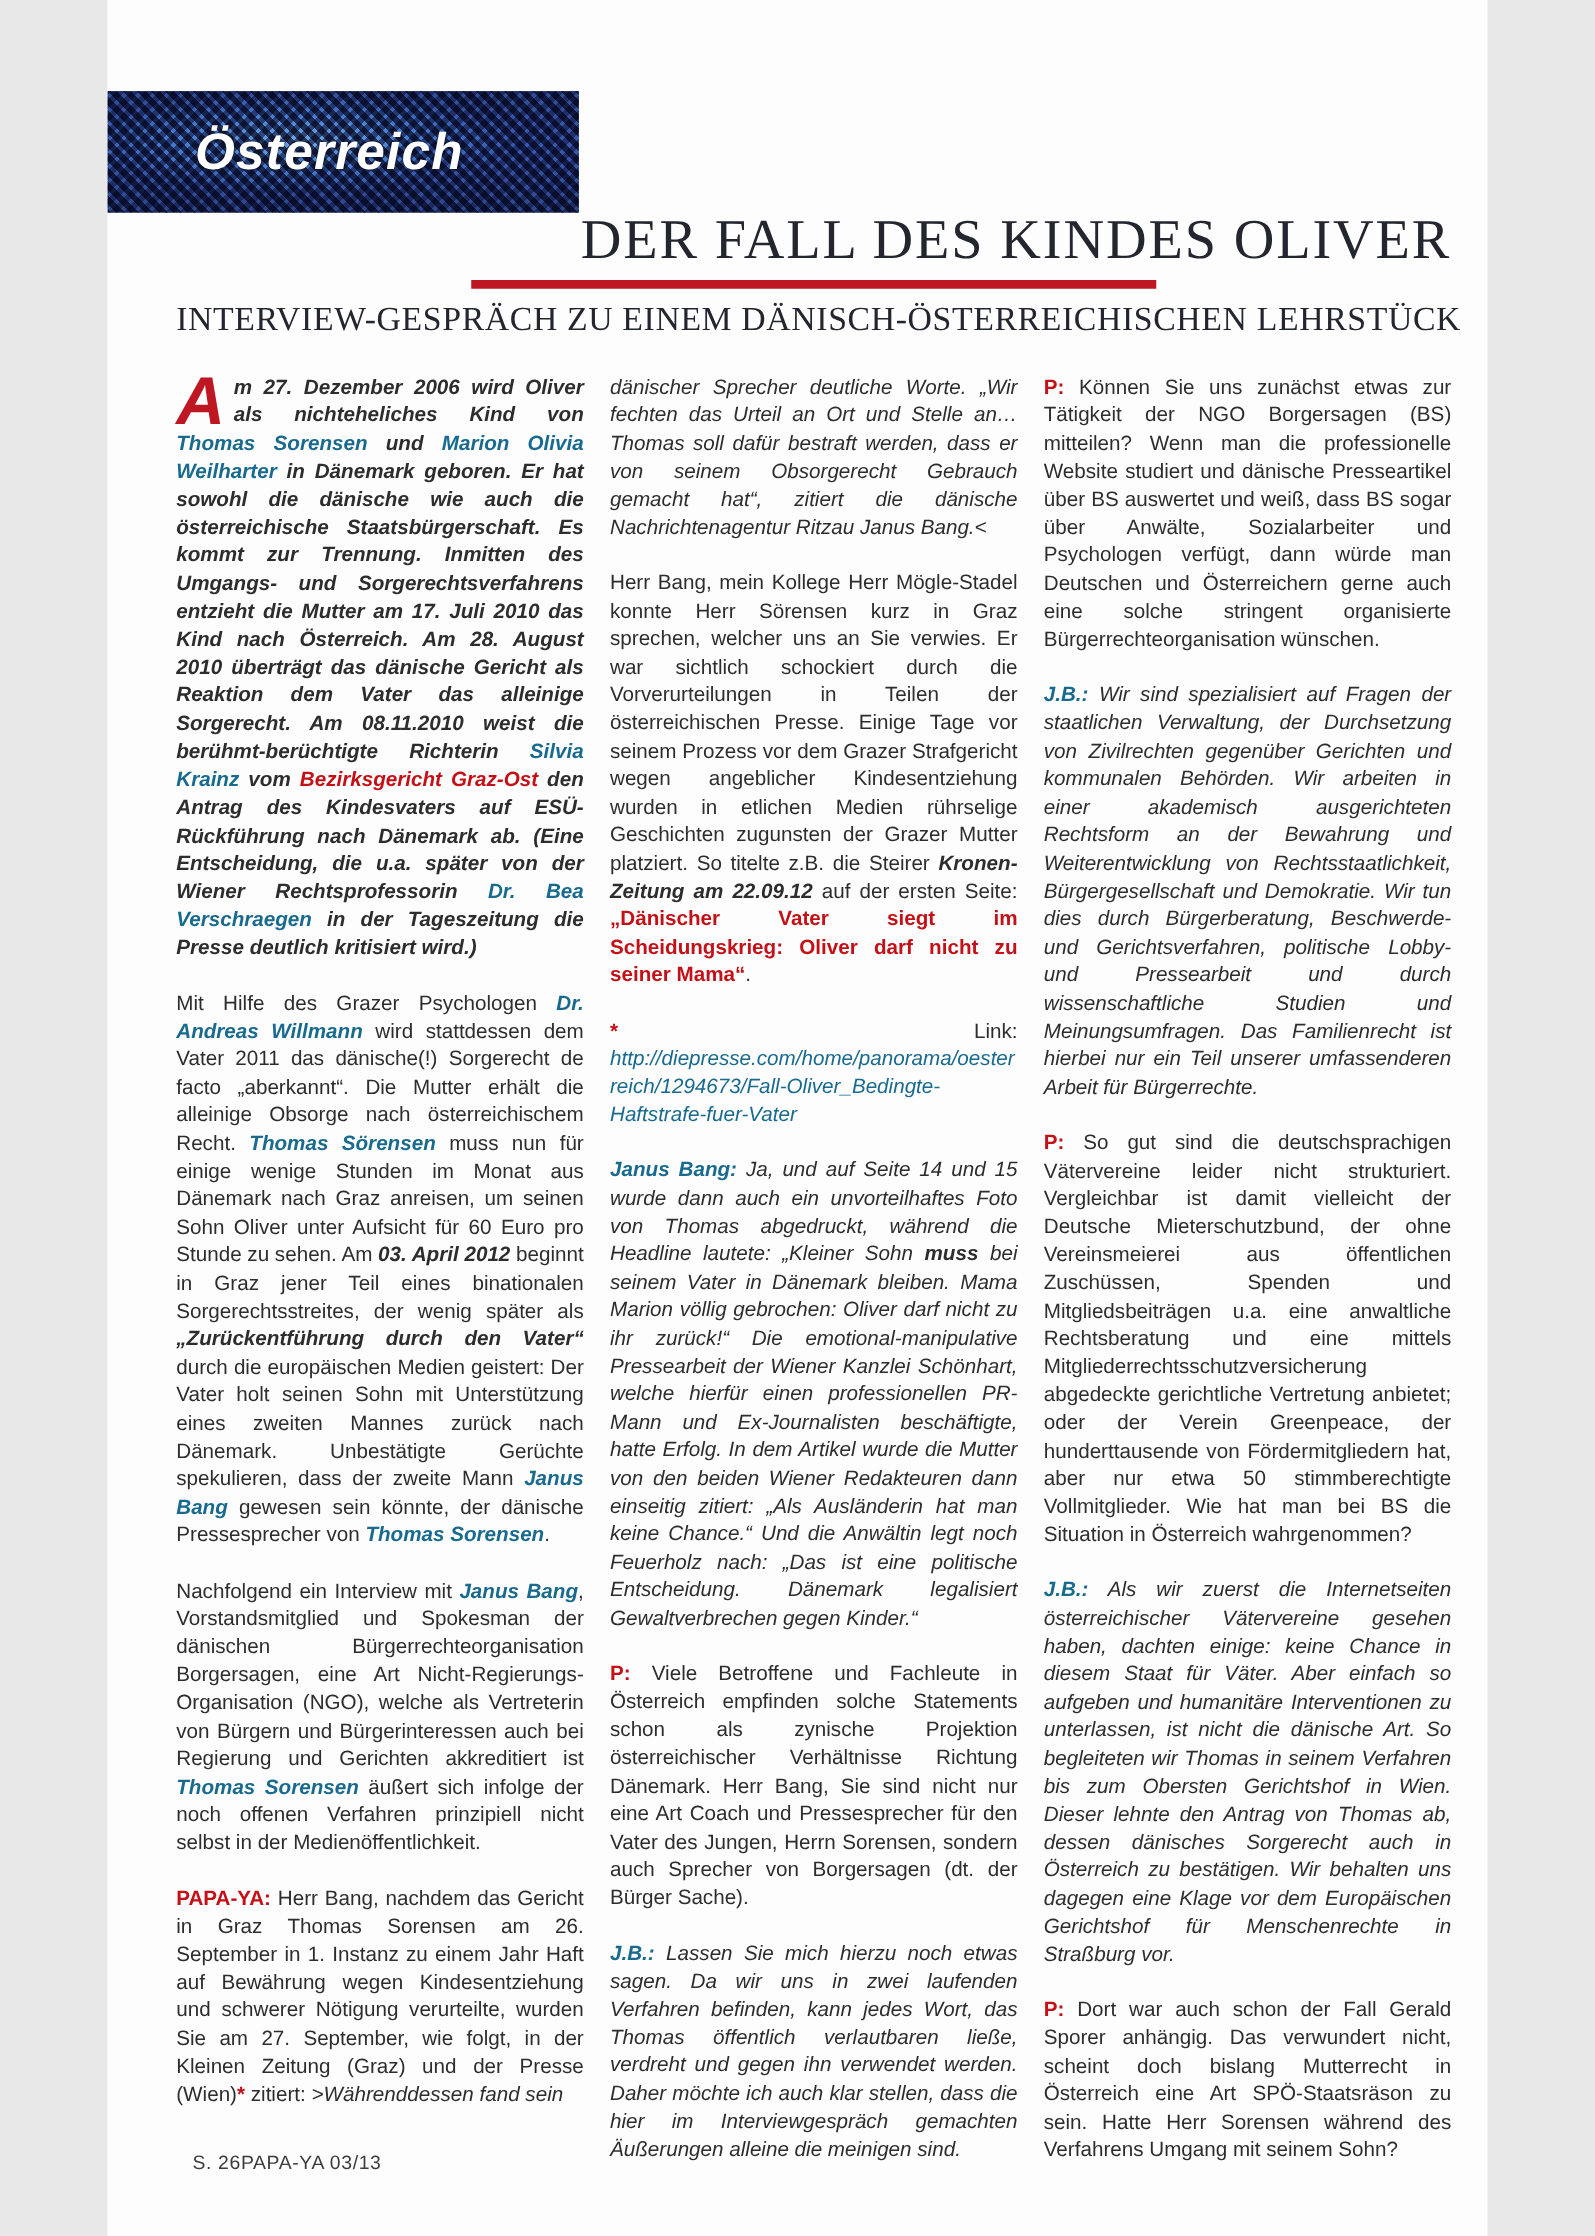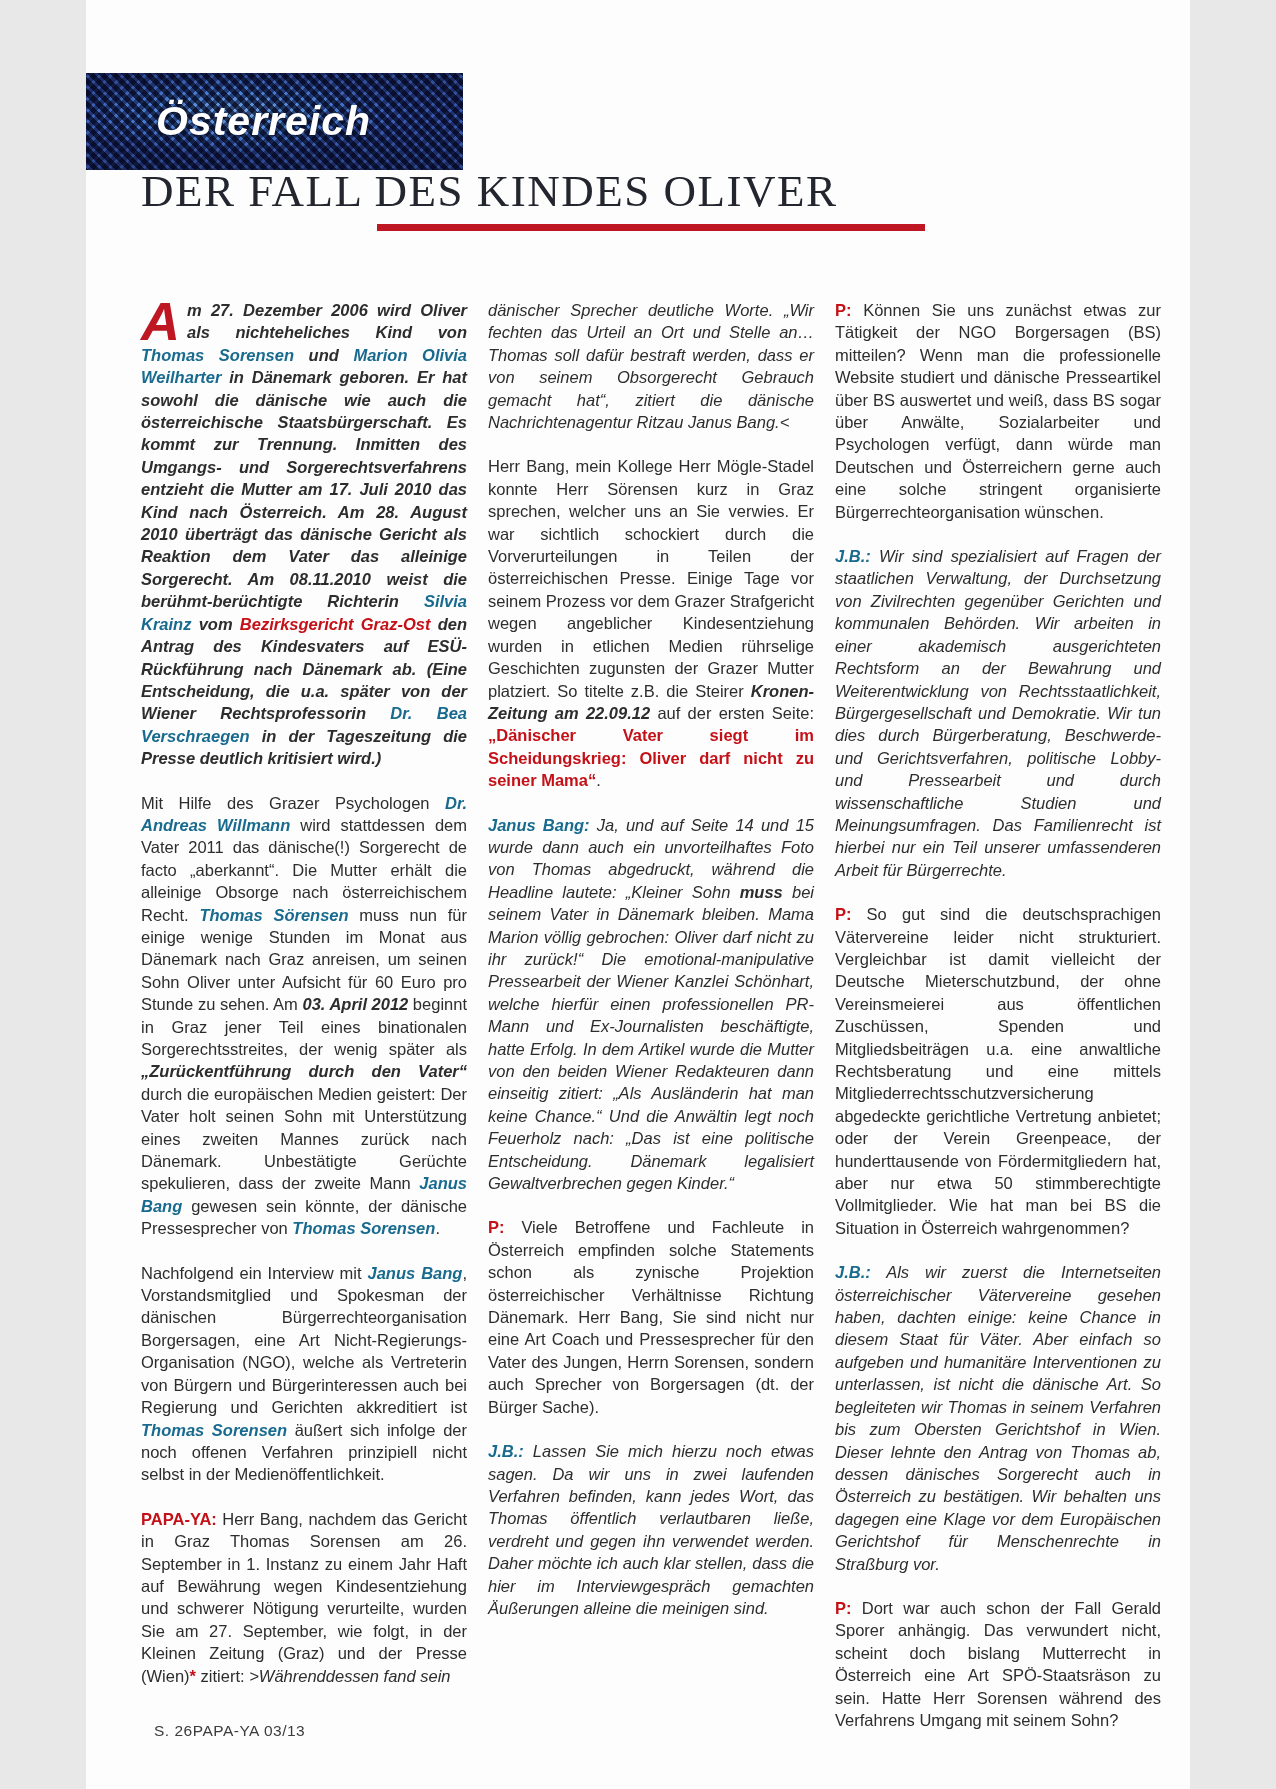--- a/index.html
+++ b/index.html
@@ -19,21 +19,21 @@
       radial-gradient(ellipse 60% 55% at 40% 42%, #8fd4f2 0%, #3f7fd0 40%, rgba(18,30,100,0) 75%),
       linear-gradient(180deg, #131d55 0%, #22378f 45%, #0b1140 100%);
   }
   .banner-label {
     color:var(--banner-text,#fff); font-style:italic; font-weight:bold;
     font-size:41px; letter-spacing:1px; padding-left:70px;
     text-shadow:0 1px 3px rgba(0,0,20,0.55);
   }
 
   
-  .art-header { position:absolute; left:55px; top:167px; width:1020px; text-align:left; }
+  .art-header { position:absolute; left:55px; top:167px; width:1020px; text-align:right; }
   .art-title {
     margin:0; font-family:"Liberation Serif", serif; font-weight:normal;
     font-size:45px; line-height:1.1; letter-spacing:1.5px;
     color:var(--title-text,#23252f);
   }
   .title-rule {
     width:548px; height:7px; margin:7px auto 9px;
     background:var(--accent-red,#be1622);
   }
   .art-subtitle {
@@ -79,31 +79,33 @@
 
 <div class="page">
 
   <div class="banner">
     <span class="banner-label">Österreich</span>
   </div>
 
   <div class="art-header">
     <h1 class="art-title">DER FALL DES KINDES OLIVER</h1>
     <div class="title-rule"></div>
+    <h2 class="art-subtitle">INTERVIEW-GESPRÄCH ZU EINEM DÄNISCH-ÖSTERREICHISCHEN LEHRSTÜCK</h2>
   </div>
 
   <div class="col col-1">
       <p class="para lead"><span class="dropcap">A</span><span class="s-p">m 27. Dezember 2006 wird Oliver als nichteheliches Kind von </span><span class="s-n">Thomas Sorensen</span><span class="s-p"> und </span><span class="s-n">Marion Olivia Weilharter</span><span class="s-p"> in Dänemark geboren. Er hat sowohl die dänische wie auch die österreichische Staatsbürgerschaft. Es kommt zur Trennung. Inmitten des Umgangs- und Sorgerechtsverfahrens entzieht die Mutter am 17. Juli 2010 das Kind nach Österreich. Am 28. August 2010 überträgt das dänische Gericht als Reaktion dem Vater das alleinige Sorgerecht. Am 08.11.2010 weist die berühmt-berüchtigte Richterin </span><span class="s-n">Silvia Krainz</span><span class="s-p"> vom </span><span class="s-ri">Bezirksgericht Graz-Ost</span><span class="s-p"> den Antrag des Kindesvaters auf ESÜ-Rückführung nach Dänemark ab. (Eine Entscheidung, die u.a. später von der Wiener Rechtsprofessorin </span><span class="s-n">Dr. Bea Verschraegen</span><span class="s-p"> in der Tageszeitung die Presse deutlich kritisiert wird.)</span></p>
       <p class="para"><span class="s-p">Mit Hilfe des Grazer Psychologen </span><span class="s-n">Dr. Andreas Willmann</span><span class="s-p"> wird stattdessen dem Vater 2011 das dänische(!) Sorgerecht de facto „aberkannt“. Die Mutter erhält die alleinige Obsorge nach österreichischem Recht. </span><span class="s-n">Thomas Sörensen</span><span class="s-p"> muss nun für einige wenige Stunden im Monat aus Dänemark nach Graz anreisen, um seinen Sohn Oliver unter Aufsicht für 60 Euro pro Stunde zu sehen. Am </span><span class="s-bi">03. April 2012</span><span class="s-p"> beginnt in Graz jener Teil eines binationalen Sorgerechtsstreites, der wenig später als </span><span class="s-bi">„Zurückentführung durch den Vater“</span><span class="s-p"> durch die europäischen Medien geistert: Der Vater holt seinen Sohn mit Unterstützung eines zweiten Mannes zurück nach Dänemark. Unbestätigte Gerüchte spekulieren, dass der zweite Mann </span><span class="s-n">Janus Bang</span><span class="s-p"> gewesen sein könnte, der dänische Pressesprecher von </span><span class="s-n">Thomas Sorensen</span><span class="s-p">.</span></p>
       <p class="para"><span class="s-p">Nachfolgend ein Interview mit </span><span class="s-n">Janus Bang</span><span class="s-p">, Vorstandsmitglied und Spokesman der dänischen Bürgerrechteorganisation Borgersagen, eine Art Nicht-Regierungs-Organisation (NGO), welche als Vertreterin von Bürgern und Bürgerinteressen auch bei Regierung und Gerichten akkreditiert ist </span><span class="s-n">Thomas Sorensen</span><span class="s-p"> äußert sich infolge der noch offenen Verfahren prinzipiell nicht selbst in der Medienöffentlichkeit.</span></p>
       <p class="para"><span class="s-r">PAPA-YA:</span><span class="s-p"> Herr Bang, nachdem das Gericht in Graz Thomas Sorensen am 26. September in 1. Instanz zu einem Jahr Haft auf Bewährung wegen Kindesentziehung und schwerer Nötigung verurteilte, wurden Sie am 27. September, wie folgt, in der Kleinen Zeitung (Graz) und der Presse (Wien)</span><span class="s-r">*</span><span class="s-p"> zitiert: </span><span class="s-i">&gt;Währenddessen fand sein</span></p>
     </div>
   <div class="col col-2">
       <p class="para"><span class="s-i">dänischer Sprecher deutliche Worte. „Wir fechten das Urteil an Ort und Stelle an… Thomas soll dafür bestraft werden, dass er von seinem Obsorgerecht Gebrauch gemacht hat“, zitiert die dänische Nachrichtenagentur Ritzau Janus Bang.&lt;</span></p>
       <p class="para"><span class="s-p">Herr Bang, mein Kollege Herr Mögle-Stadel konnte Herr Sörensen kurz in Graz sprechen, welcher uns an Sie verwies. Er war sichtlich schockiert durch die Vorverurteilungen in Teilen der österreichischen Presse. Einige Tage vor seinem Prozess vor dem Grazer Strafgericht wegen angeblicher Kindesentziehung wurden in etlichen Medien rührselige Geschichten zugunsten der Grazer Mutter platziert. So titelte z.B. die Steirer </span><span class="s-bi">Kronen-Zeitung am 22.09.12</span><span class="s-p"> auf der ersten Seite: </span><span class="s-ri">„Dänischer Vater siegt im Scheidungskrieg: Oliver darf nicht zu seiner Mama“</span><span class="s-p">.</span></p>
+      <p class="para"><span class="s-r">*</span><span class="s-p"> Link: </span><span class="s-l">http://diepresse.com/home/panorama/oesterreich/1294673/Fall-Oliver_Bedingte-Haftstrafe-fuer-Vater</span></p>
       <p class="para"><span class="s-n">Janus Bang:</span><span class="s-i"> Ja, und auf Seite 14 und 15 wurde dann auch ein unvorteilhaftes Foto von Thomas abgedruckt, während die Headline lautete: „Kleiner Sohn </span><span class="s-bi">muss</span><span class="s-i"> bei seinem Vater in Dänemark bleiben. Mama Marion völlig gebrochen: Oliver darf nicht zu ihr zurück!“ Die emotional-manipulative Pressearbeit der Wiener Kanzlei Schönhart, welche hierfür einen professionellen PR-Mann und Ex-Journalisten beschäftigte, hatte Erfolg. In dem Artikel wurde die Mutter von den beiden Wiener Redakteuren dann einseitig zitiert: „Als Ausländerin hat man keine Chance.“ Und die Anwältin legt noch Feuerholz nach: „Das ist eine politische Entscheidung. Dänemark legalisiert Gewaltverbrechen gegen Kinder.“</span></p>
       <p class="para"><span class="s-r">P:</span><span class="s-p"> Viele Betroffene und Fachleute in Österreich empfinden solche Statements schon als zynische Projektion österreichischer Verhältnisse Richtung Dänemark. Herr Bang, Sie sind nicht nur eine Art Coach und Pressesprecher für den Vater des Jungen, Herrn Sorensen, sondern auch Sprecher von Borgersagen (dt. der Bürger Sache).</span></p>
       <p class="para"><span class="s-n">J.B.:</span><span class="s-i"> Lassen Sie mich hierzu noch etwas sagen. Da wir uns in zwei laufenden Verfahren befinden, kann jedes Wort, das Thomas öffentlich verlautbaren ließe, verdreht und gegen ihn verwendet werden. Daher möchte ich auch klar stellen, dass die hier im Interviewgespräch gemachten Äußerungen alleine die meinigen sind.</span></p>
     </div>
   <div class="col col-3">
       <p class="para"><span class="s-r">P:</span><span class="s-p"> Können Sie uns zunächst etwas zur Tätigkeit der NGO Borgersagen (BS) mitteilen? Wenn man die professionelle Website studiert und dänische Presseartikel über BS auswertet und weiß, dass BS sogar über Anwälte, Sozialarbeiter und Psychologen verfügt, dann würde man Deutschen und Österreichern gerne auch eine solche stringent organisierte Bürgerrechteorganisation wünschen.</span></p>
       <p class="para"><span class="s-n">J.B.:</span><span class="s-i"> Wir sind spezialisiert auf Fragen der staatlichen Verwaltung, der Durchsetzung von Zivilrechten gegenüber Gerichten und kommunalen Behörden. Wir arbeiten in einer akademisch ausgerichteten Rechtsform an der Bewahrung und Weiterentwicklung von Rechtsstaatlichkeit, Bürgergesellschaft und Demokratie. Wir tun dies durch Bürgerberatung, Beschwerde- und Gerichtsverfahren, politische Lobby- und Pressearbeit und durch wissenschaftliche Studien und Meinungsumfragen. Das Familienrecht ist hierbei nur ein Teil unserer umfassenderen Arbeit für Bürgerrechte.</span></p>
       <p class="para"><span class="s-r">P:</span><span class="s-p"> So gut sind die deutschsprachigen Vätervereine leider nicht strukturiert. Vergleichbar ist damit vielleicht der Deutsche Mieterschutzbund, der ohne Vereinsmeierei aus öffentlichen Zuschüssen, Spenden und Mitgliedsbeiträgen u.a. eine anwaltliche Rechtsberatung und eine mittels Mitgliederrechtsschutzversicherung abgedeckte gerichtliche Vertretung anbietet; oder der Verein Greenpeace, der hunderttausende von Fördermitgliedern hat, aber nur etwa 50 stimmberechtigte Vollmitglieder. Wie hat man bei BS die Situation in Österreich wahrgenommen?</span></p>
       <p class="para"><span class="s-n">J.B.:</span><span class="s-i"> Als wir zuerst die Internetseiten österreichischer Vätervereine gesehen haben, dachten einige: keine Chance in diesem Staat für Väter. Aber einfach so aufgeben und humanitäre Interventionen zu unterlassen, ist nicht die dänische Art. So begleiteten wir Thomas in seinem Verfahren bis zum Obersten Gerichtshof in Wien. Dieser lehnte den Antrag von Thomas ab, dessen dänisches Sorgerecht auch in Österreich zu bestätigen. Wir behalten uns dagegen eine Klage vor dem Europäischen Gerichtshof für Menschenrechte in Straßburg vor.</span></p>
       <p class="para"><span class="s-r">P:</span><span class="s-p"> Dort war auch schon der Fall Gerald Sporer anhängig. Das verwundert nicht, scheint doch bislang Mutterrecht in Österreich eine Art SPÖ-Staatsräson zu sein. Hatte Herr Sorensen während des Verfahrens Umgang mit seinem Sohn?</span></p>

